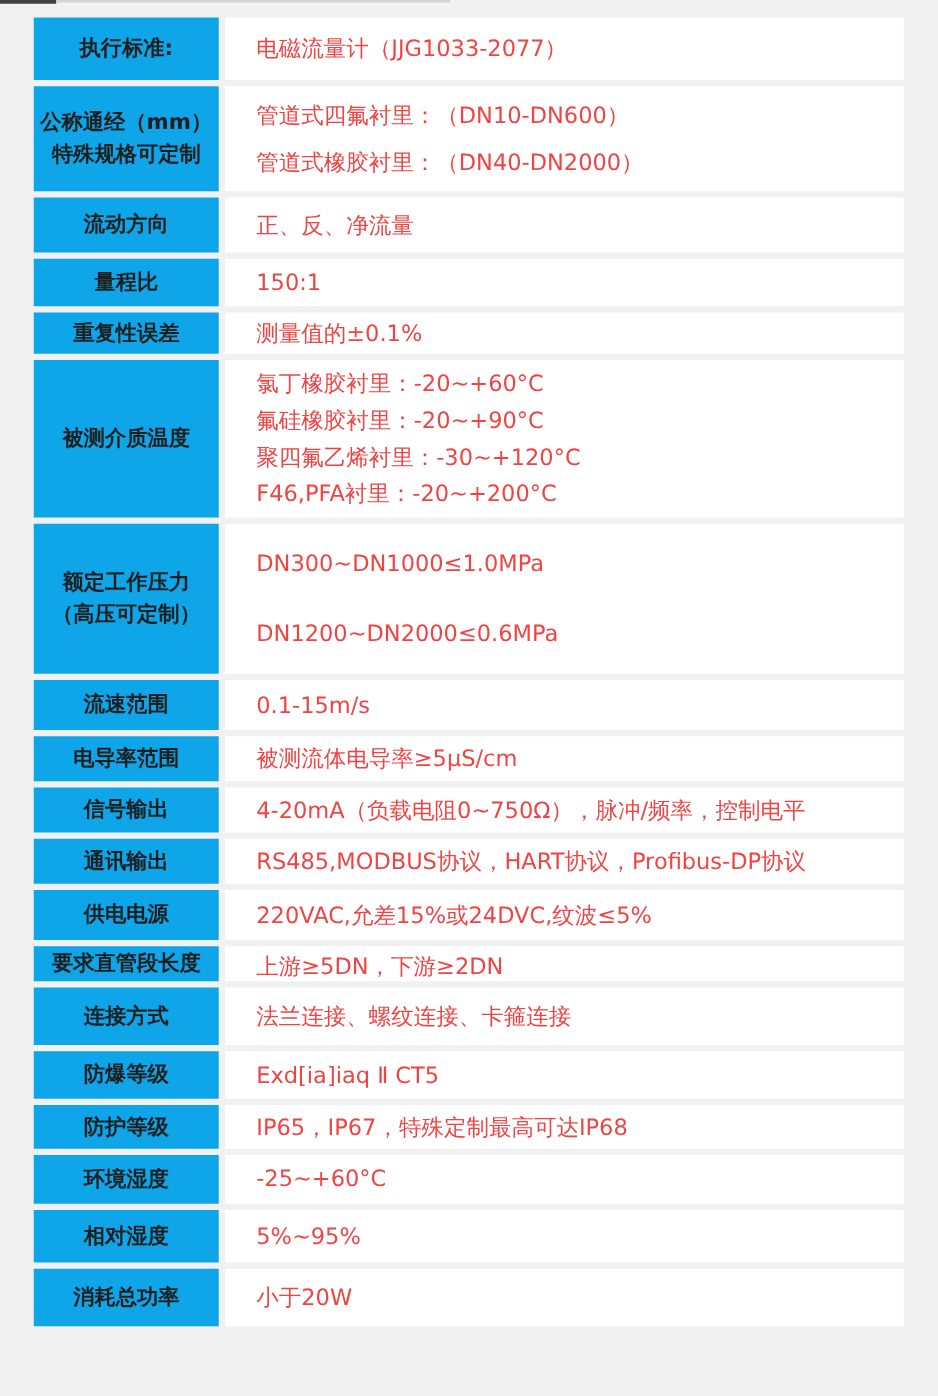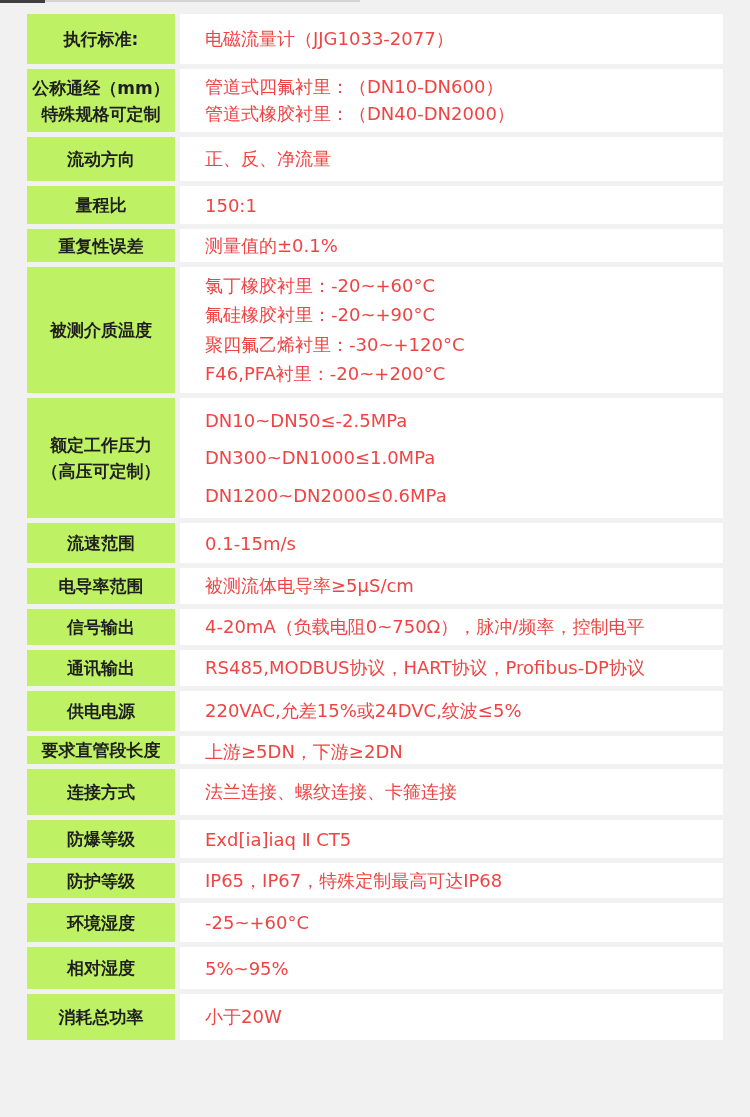--- a/index.html
+++ b/index.html
@@ -17,21 +17,21 @@
     position:absolute; left:45px; top:0; width:315px; height:2px; background:#d4d4d4;
   }
   .spec-table {
     position:absolute; left:27px; top:14px; width:696px;
   }
   .row {
     display:flex; margin-bottom:5px;
   }
   .cell-label {
     width:148px; flex:0 0 148px;
-    background:#bef264;
+    background:#0ea5e9;
     display:flex; flex-direction:column;
     align-items:center; justify-content:center;
     text-align:center;
     font-weight:bold; font-size:17px;
     line-height:26px;
     margin-right:5px;
     color:#1f1f1f;
   }
   .cell-value {
     flex:1;
@@ -54,21 +54,21 @@
 
   <div class="row" style="height:50px">
     <div class="cell-label">
       <span>执行标准:</span>
     </div>
     <div class="cell-value">
       <div class="vline">电磁流量计（JJG1033-2077）</div>
     </div>
   </div>
 
-  <div class="row" style="height:63px">
+  <div class="row" style="height:84px">
     <div class="cell-label">
       <span>公称通经（mm）</span>
       <span>特殊规格可定制</span>
     </div>
     <div class="cell-value">
       <div class="vline">管道式四氟衬里：（DN10-DN600）</div>
       <div class="vline">管道式橡胶衬里：（DN40-DN2000）</div>
     </div>
   </div>
 
@@ -111,21 +111,20 @@
       <div class="vline">F46,PFA衬里：-20~+200°C</div>
     </div>
   </div>
 
   <div class="row" style="height:120px">
     <div class="cell-label">
       <span>额定工作压力</span>
       <span>（高压可定制）</span>
     </div>
     <div class="cell-value">
-      <div class="vline">DN10~DN50≤-2.5MPa</div>
       <div class="vline">DN300~DN1000≤1.0MPa</div>
       <div class="vline">DN1200~DN2000≤0.6MPa</div>
     </div>
   </div>
 
   <div class="row" style="height:40px">
     <div class="cell-label">
       <span>流速范围</span>
     </div>
     <div class="cell-value">

